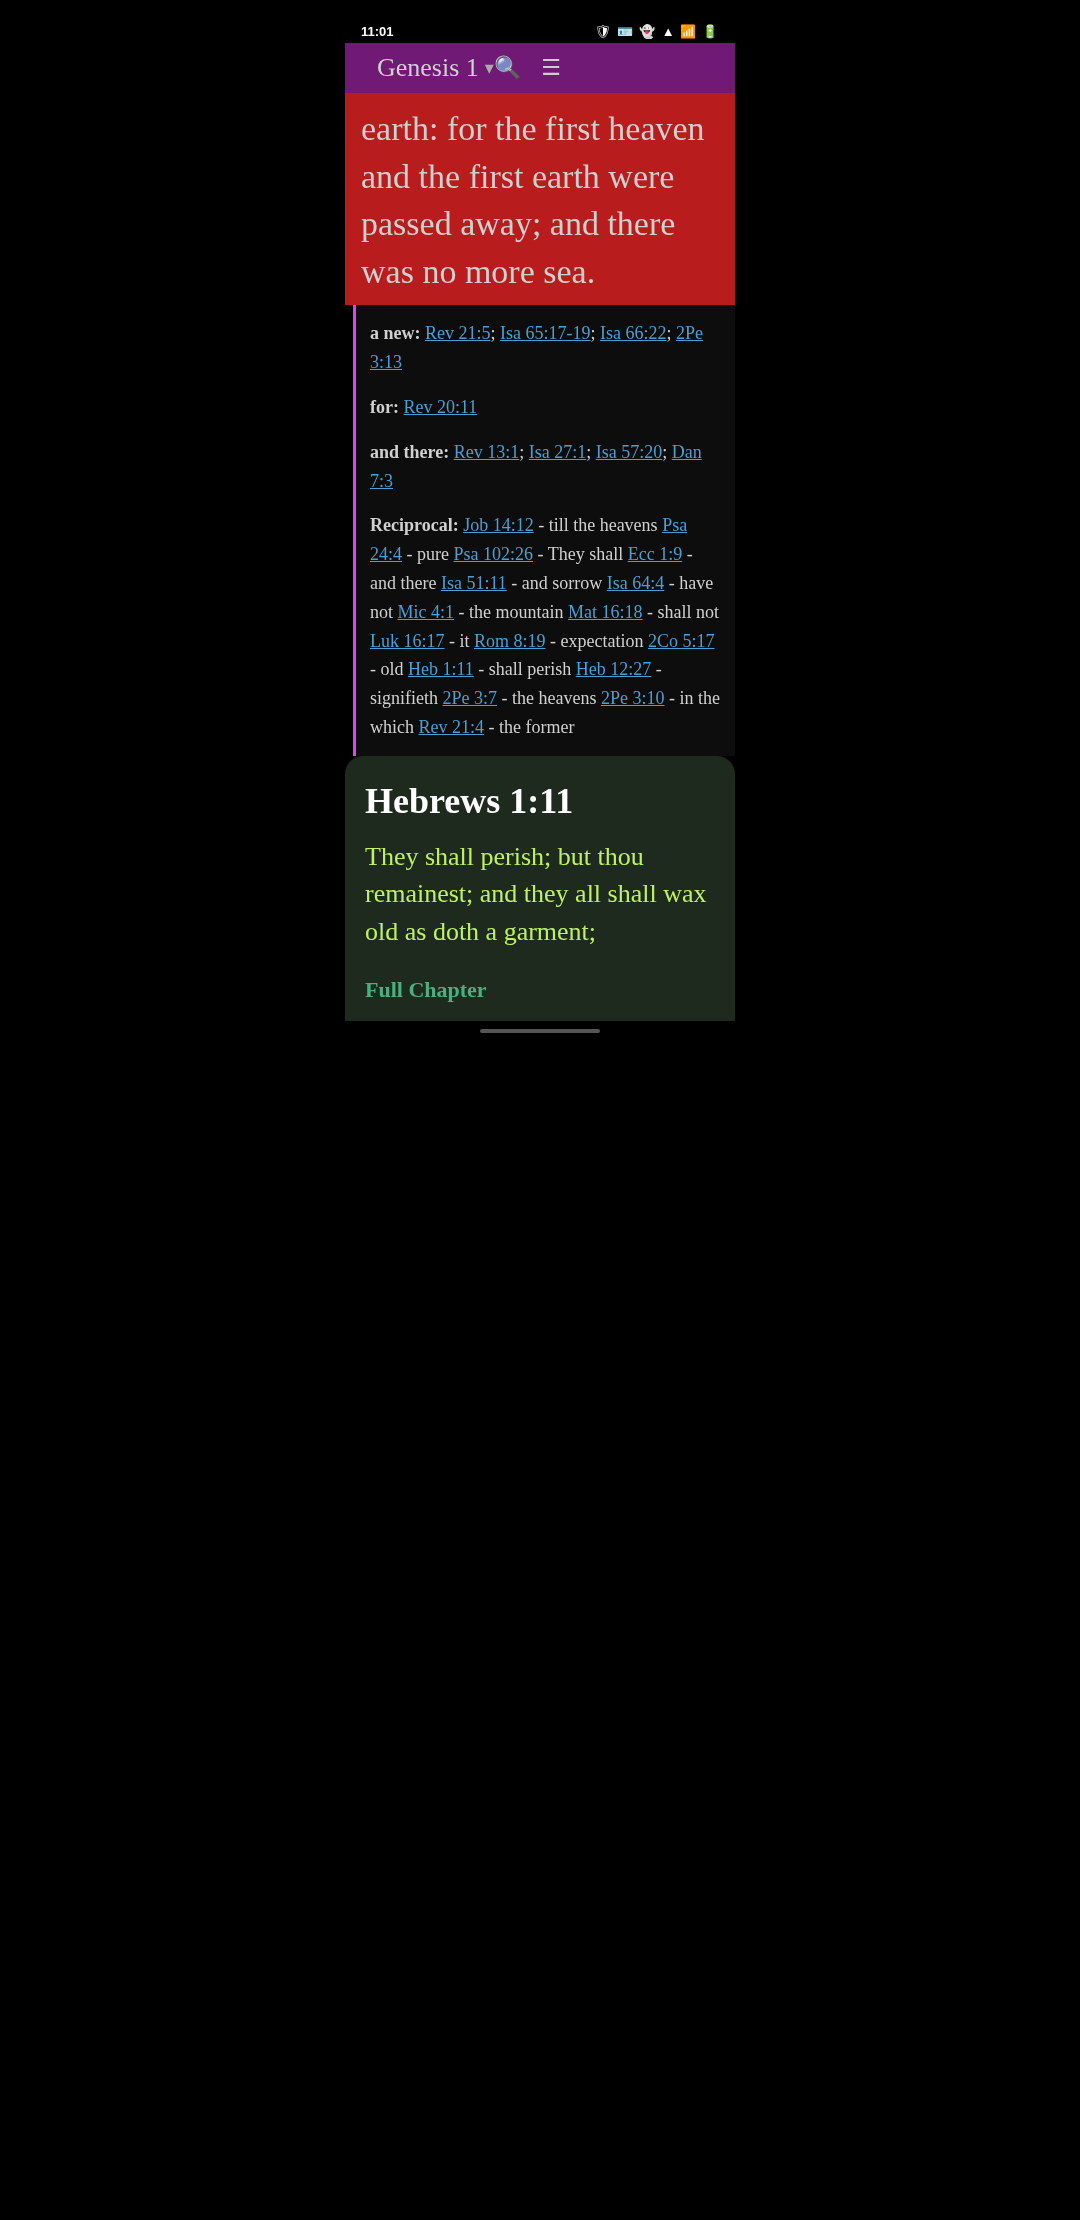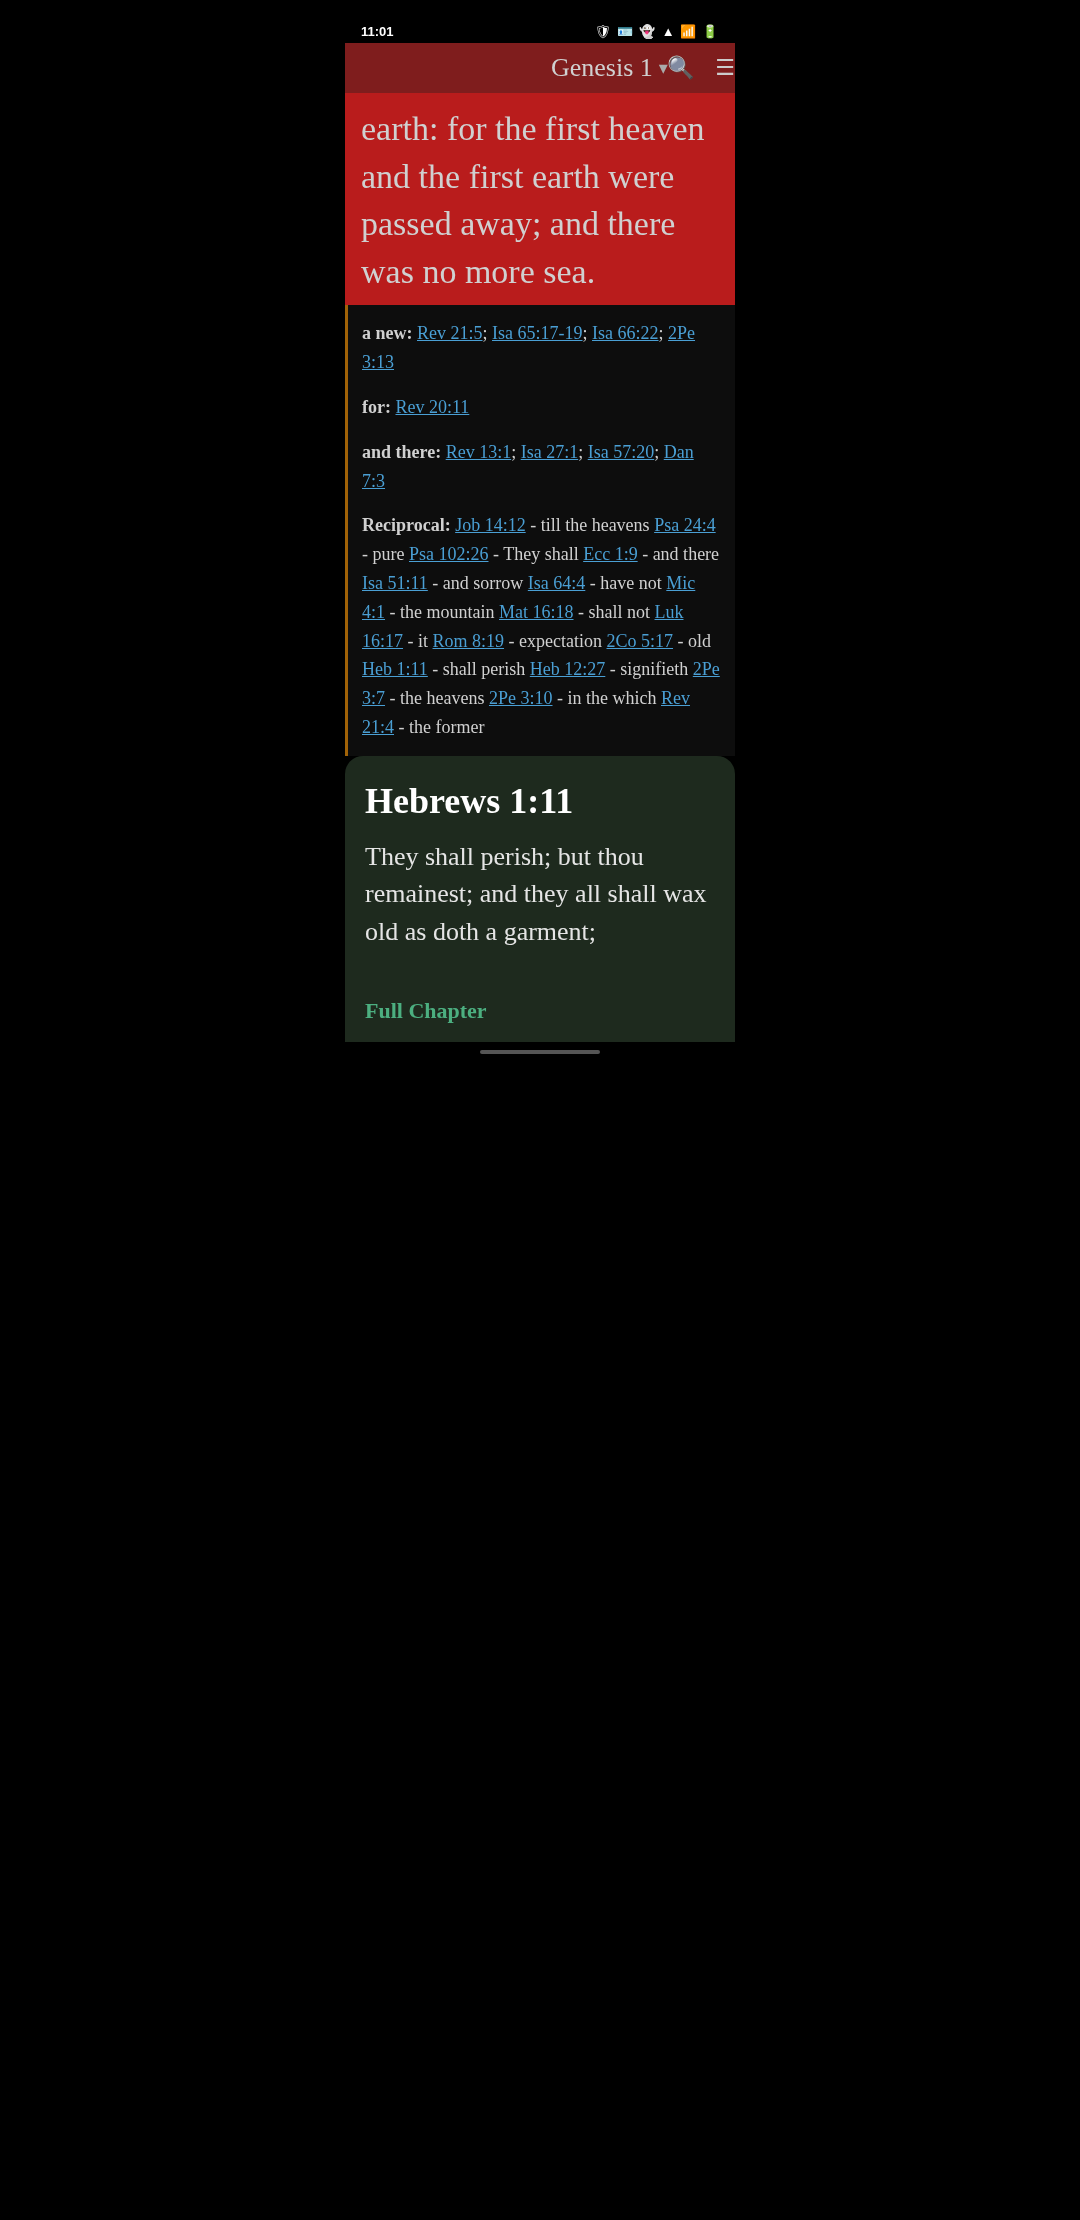--- a/index.html
+++ b/index.html
@@ -24,25 +24,25 @@
       padding: 24px 16px 4px;
       font-family: Arial, sans-serif;
       font-size: 13px;
       color: #fff;
     }
     .status-left { font-weight: 600; }
     .status-right { display: flex; align-items: center; gap: 6px; }
 
     
     .nav-bar {
-      background: #7f1d1d;
-      display: flex;
-      align-items: center;
-      justify-content: flex-end;
-      padding: 10px 0;
+      background: #701a75;
+      display: flex;
+      align-items: center;
+      justify-content: flex-start;
+      padding: 10px 32px;
     }
     .nav-title {
       display: flex;
       align-items: center;
       gap: 6px;
       font-size: 26px;
       color: #d0d0d0;
       font-family: Georgia, serif;
     }
     .nav-title-arrow {
@@ -68,22 +68,22 @@
       padding: 12px 16px 10px;
       font-size: 34px;
       line-height: 1.4;
       color: #d0d0d0;
       font-family: Georgia, serif;
     }
 
     
     .cross-refs {
       background: #0d0d0d;
-      border-left: 3px solid #a16207;
-      margin: 0 0 0 0;
+      border-left: 3px solid #d946ef;
+      margin: 0 0 0 8px;
       padding: 14px 14px 14px 14px;
       font-size: 18px;
       line-height: 1.6;
       color: #d0d0d0;
     }
     .cross-refs p {
       margin-bottom: 16px;
     }
     .cross-refs p:last-child {
       margin-bottom: 0;
@@ -106,23 +106,23 @@
       margin-top: 0;
     }
     .verse-card-title {
       font-size: 36px;
       font-weight: bold;
       color: #fff;
       margin-bottom: 16px;
     }
     .verse-card-text {
       font-size: 26px;
-      color: #e5e5e5;
+      color: #bef264;
       line-height: 1.45;
-      margin-bottom: 37px;
+      margin-bottom: 16px;
     }
     .full-chapter-btn {
       display: block;
       text-align: left;
       font-size: 22px;
       color: #4caf80;
       font-weight: 600;
       padding: 10px 0 8px;
       cursor: pointer;
       background: none;

